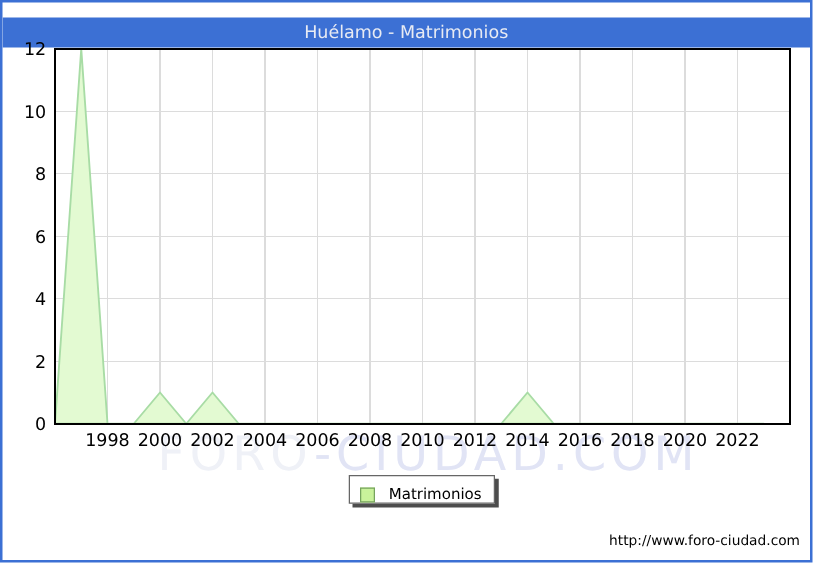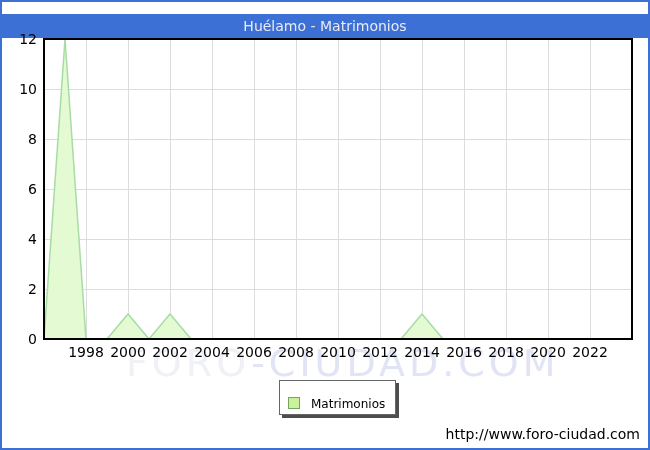--- a/index.html
+++ b/index.html
@@ -21,34 +21,34 @@
   .watermark{
     position:absolute;left:124px;top:339px;
     font-size:38px;letter-spacing:4px;white-space:nowrap;
     user-select:none;z-index:1;
   }
   .watermark .wm1{color:#eff1f7;}
   .watermark .wm2{color:#e1e4f5;}
   svg.chart{position:absolute;left:0;top:0;z-index:2;}
   .legend-box{
     position:absolute;left:277px;top:378px;height:17px;
-    display:flex;align-items:flex-start;
+    display:flex;align-items:flex-end;
     background:#ffffff;border:1px solid #666;
     box-shadow:3px 3px 0 #4d4d4d;
-    padding:16px 10px 0 8px;z-index:3;
+    padding:4px 10px 0 8px;z-index:3;
   }
   .legend-swatch{
     width:10px;height:10px;margin-right:11px;
     background:var(--swatch-fill,#c9f29b);
     border:1px solid var(--swatch-border,#76a35e);
   }
   .legend-label{font-size:12px;color:#000;}
   .footer-url{
     position:absolute;right:8px;top:424px;
-    font-size:14px;color:#000;z-index:3;
+    font-size:11px;color:#000;z-index:3;
   }
 </style>
 </head>
 <body style="--titlebar-bg: #3c70d4; --titlebar-text: #e8ebf3; --page-border: #3c70d4; --swatch-fill: #c9f29b; --swatch-border: #76a35e;">
 
 <div class="title-bar">Huélamo - Matrimonios</div>
 
 <div class="watermark"><span class="wm1">FORO</span><span class="wm2">-CIUDAD.COM</span></div>
 
 <svg class="chart" id="chart-svg" width="650" height="450">

